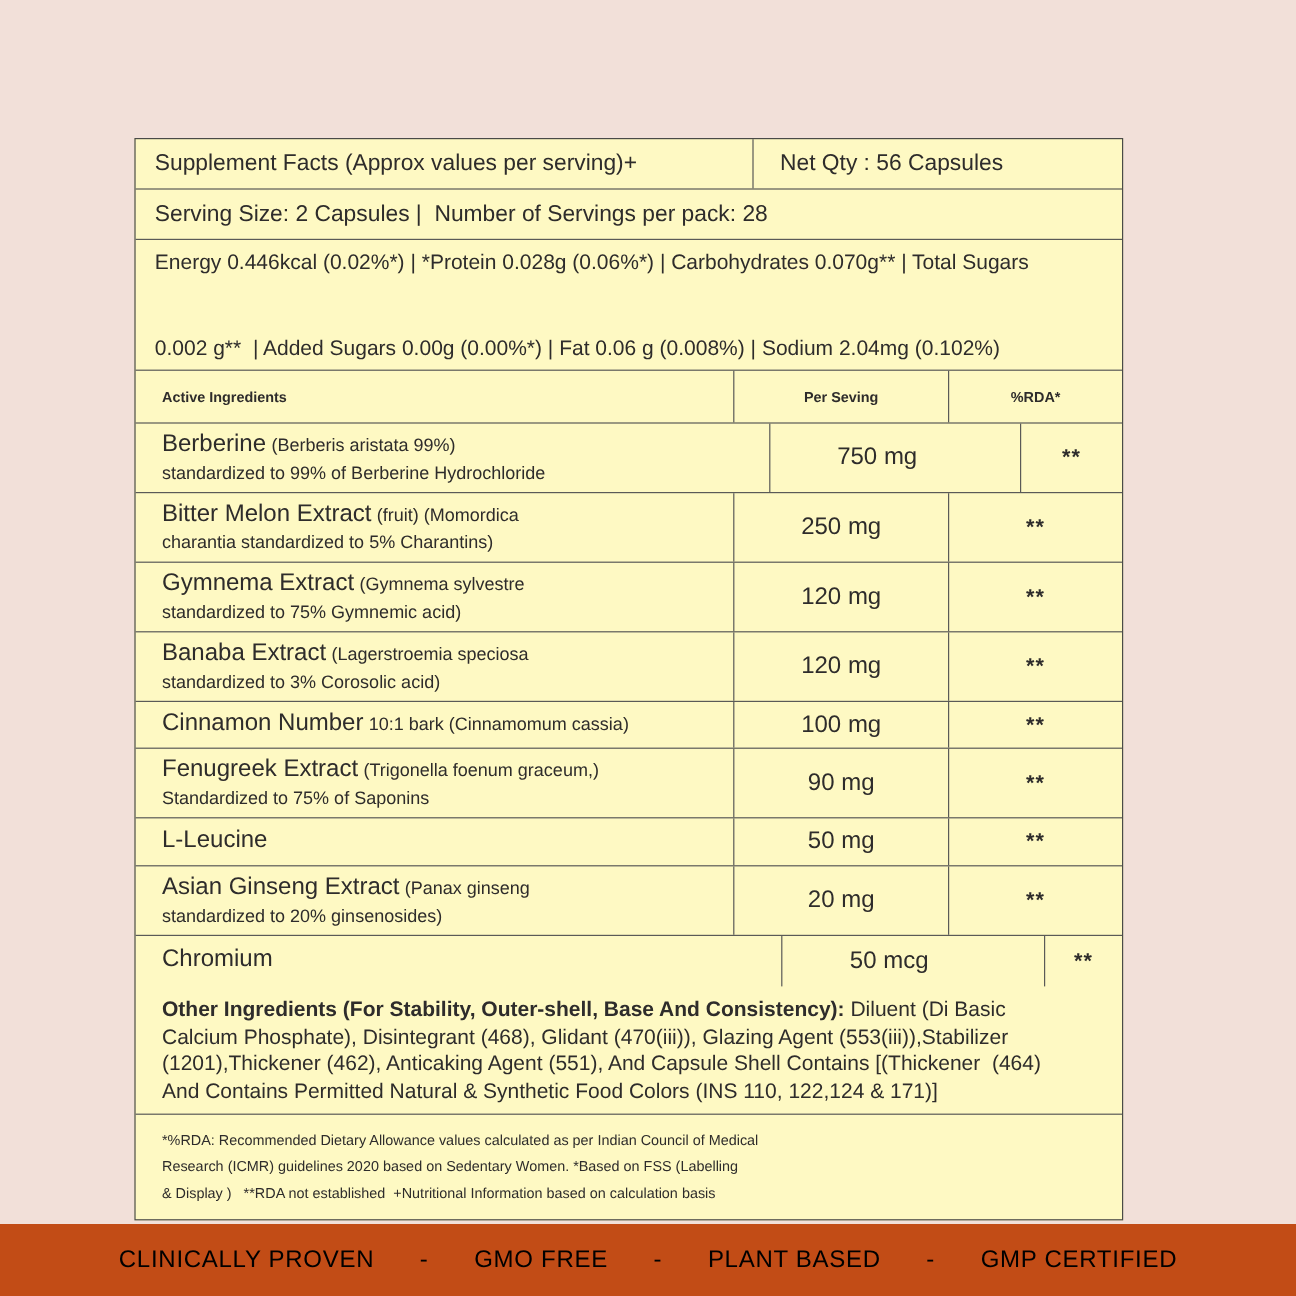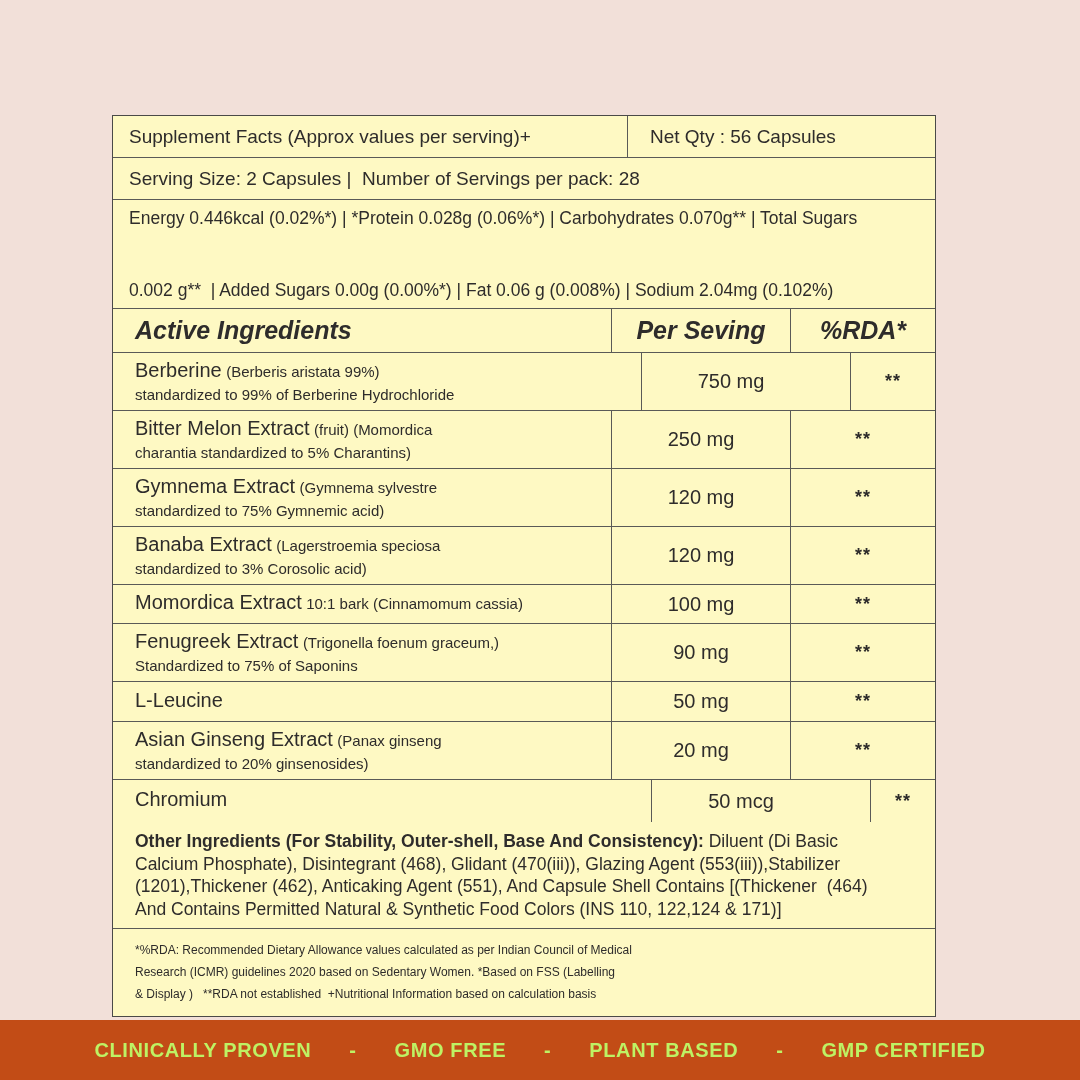--- a/index.html
+++ b/index.html
@@ -30,21 +30,21 @@
   .cell { display: flex; flex-direction: column; justify-content: center; }
   .c-center { align-items: center; }
 
   .fs-row { min-height: 42px; }
   .fs-text { font-size: 19px; padding: 4px 10px 4px 16px; white-space: pre-wrap; }
   .serving-row { min-height: 42px; }
   .energy-row { min-height: 67px; gap: 48px; }
   .energy-line { font-size: 17.5px; line-height: 24px; padding-left: 16px; white-space: pre-wrap; }
   .energy-cell { padding: 6px 10px 6px 0; }
 
-  .hdr-row { min-height: 44px; font-weight: bold; font-size: 25px; font-style: italic; }
+  .hdr-row { min-height: 44px; font-weight: bold; font-size: 12px; }
   .hdr-ing { padding-left: 22px; }
 
   .ing-row { min-height: 40px; }
   .name-cell { padding: 4px 10px 6px 22px; }
   .ing-big { font-size: 20px; line-height: 26px; }
   .ing-note { font-size: 15px; line-height: 26px; }
   .ing-line2 { font-size: 15px; line-height: 19px; }
   .amt-cell { font-size: 20px; }
   .rda-cell { font-size: 18px; font-weight: bold; letter-spacing: 1px; }
 
@@ -67,21 +67,21 @@
 
   
   .footer-bar {
     position: absolute;
     left: 0; bottom: 0; width: 1080px; height: 60px;
     background: #c24c16;
     display: flex; align-items: center; justify-content: center;
     gap: 38px;
   }
   .footer-item, .footer-sep {
-    color: #bef264; font-weight: bold; font-size: 20px; letter-spacing: 0.6px;
+    color: #000000; font-weight: normal; font-size: 20px; letter-spacing: 0.6px;
     white-space: nowrap;
   }
 </style>
 </head>
 <body>
 
 <div class="canvas">
 
   <div class="label-panel">
 
@@ -142,21 +142,21 @@
         <div class="cell name-cell">
           <div><span class="ing-big">Banaba Extract</span> <span class="ing-note">(Lagerstroemia speciosa</span></div>
           <div class="ing-line2">standardized to 3% Corosolic acid)</div>
         </div>
         <div class="cell c-center bl amt-cell">120 mg</div>
         <div class="cell c-center bl rda-cell">**</div>
       </div>
 
       <div class="row grid-main ing-row">
         <div class="cell name-cell">
-          <div><span class="ing-big">Momordica Extract</span> <span class="ing-note">10:1 bark (Cinnamomum cassia)</span></div>
+          <div><span class="ing-big">Cinnamon Number</span> <span class="ing-note">10:1 bark (Cinnamomum cassia)</span></div>
           <div class="ing-line2"></div>
         </div>
         <div class="cell c-center bl amt-cell">100 mg</div>
         <div class="cell c-center bl rda-cell">**</div>
       </div>
 
       <div class="row grid-main ing-row">
         <div class="cell name-cell">
           <div><span class="ing-big">Fenugreek Extract</span> <span class="ing-note">(Trigonella foenum graceum,)</span></div>
           <div class="ing-line2">Standardized to 75% of Saponins</div>

